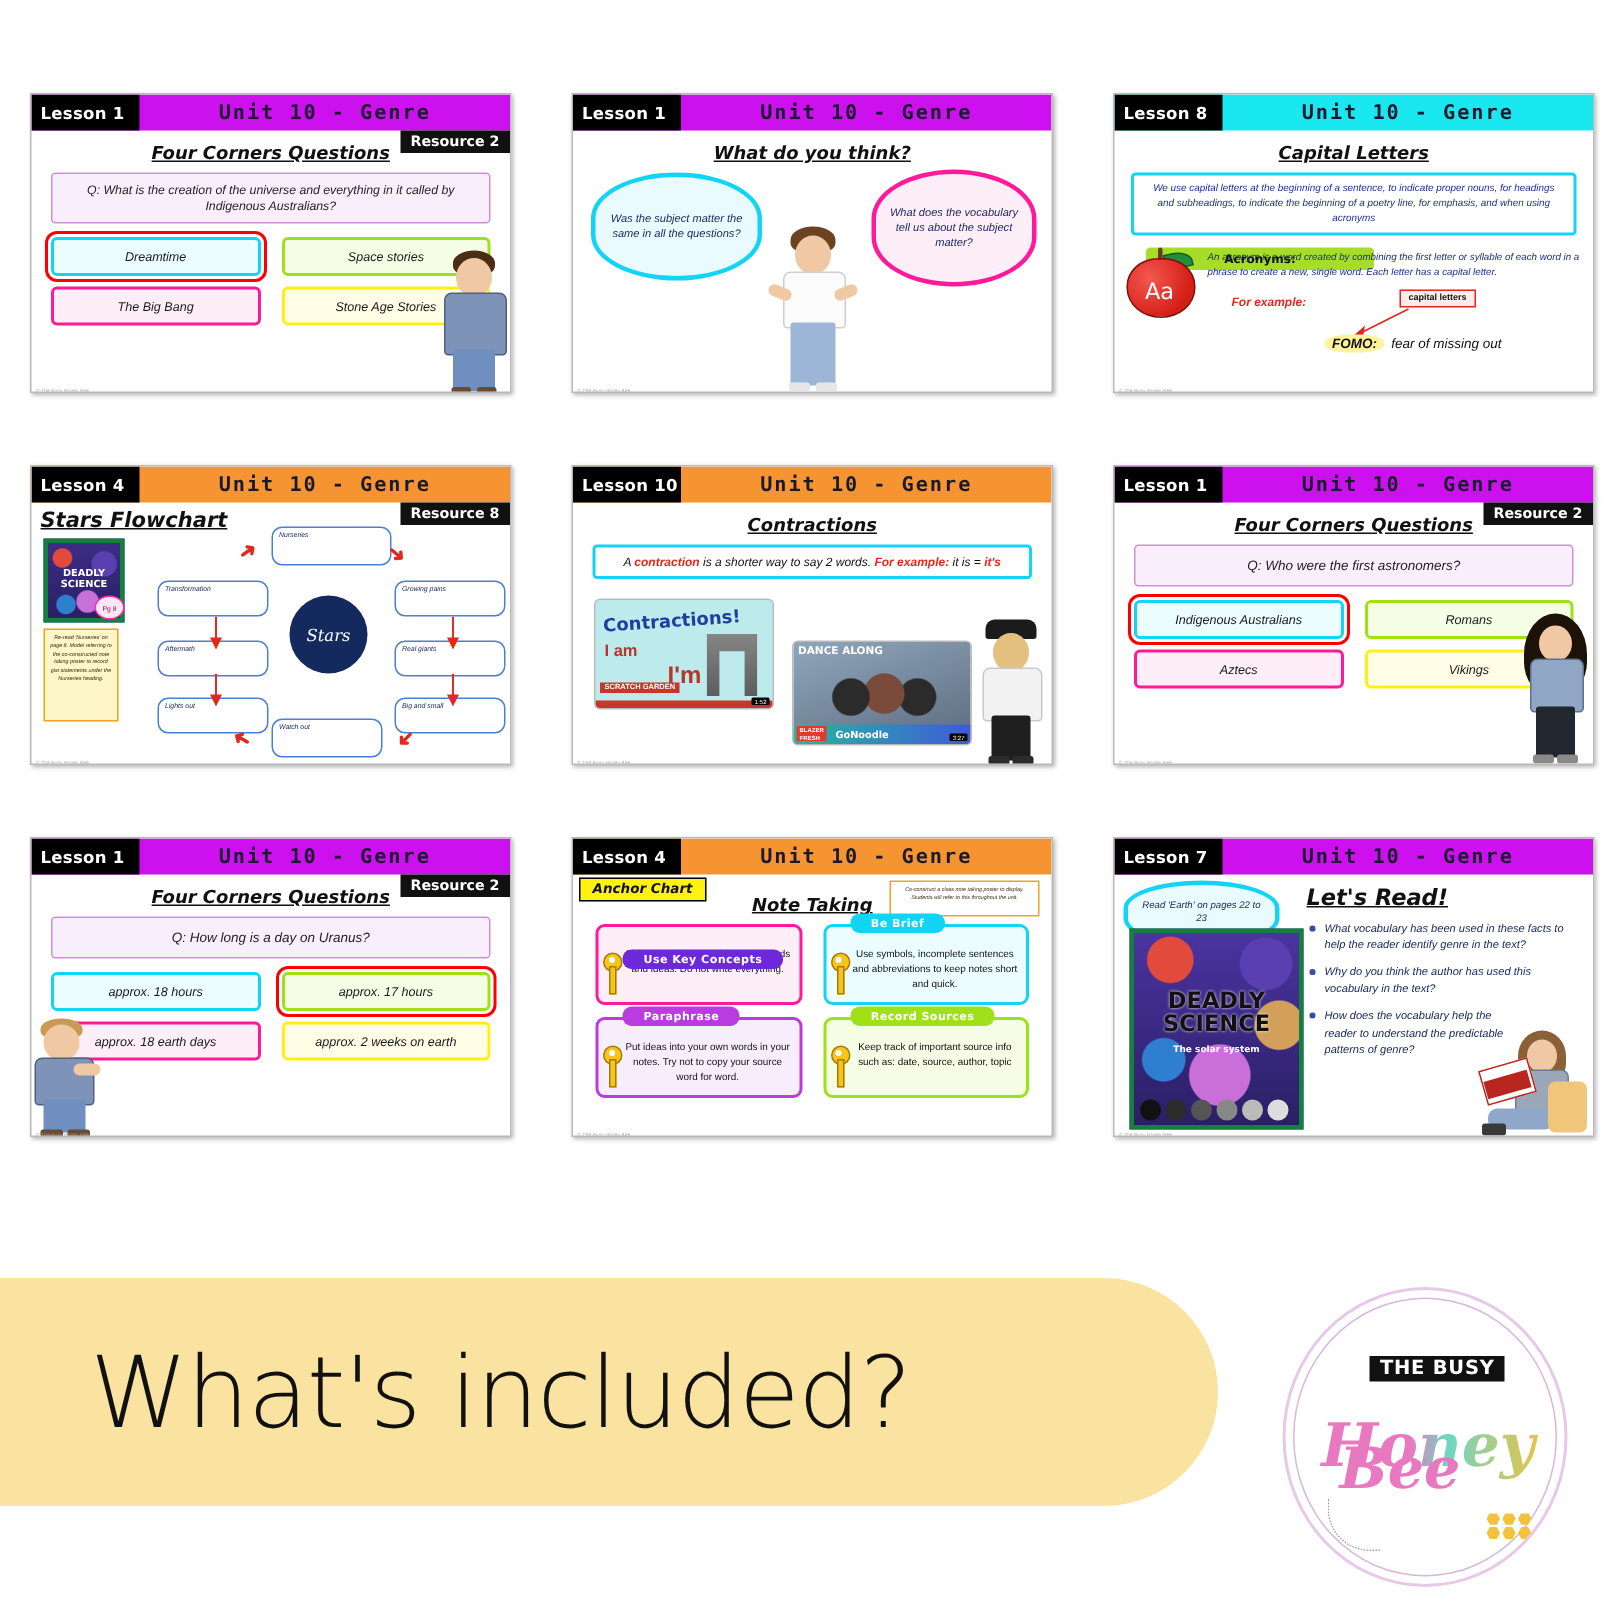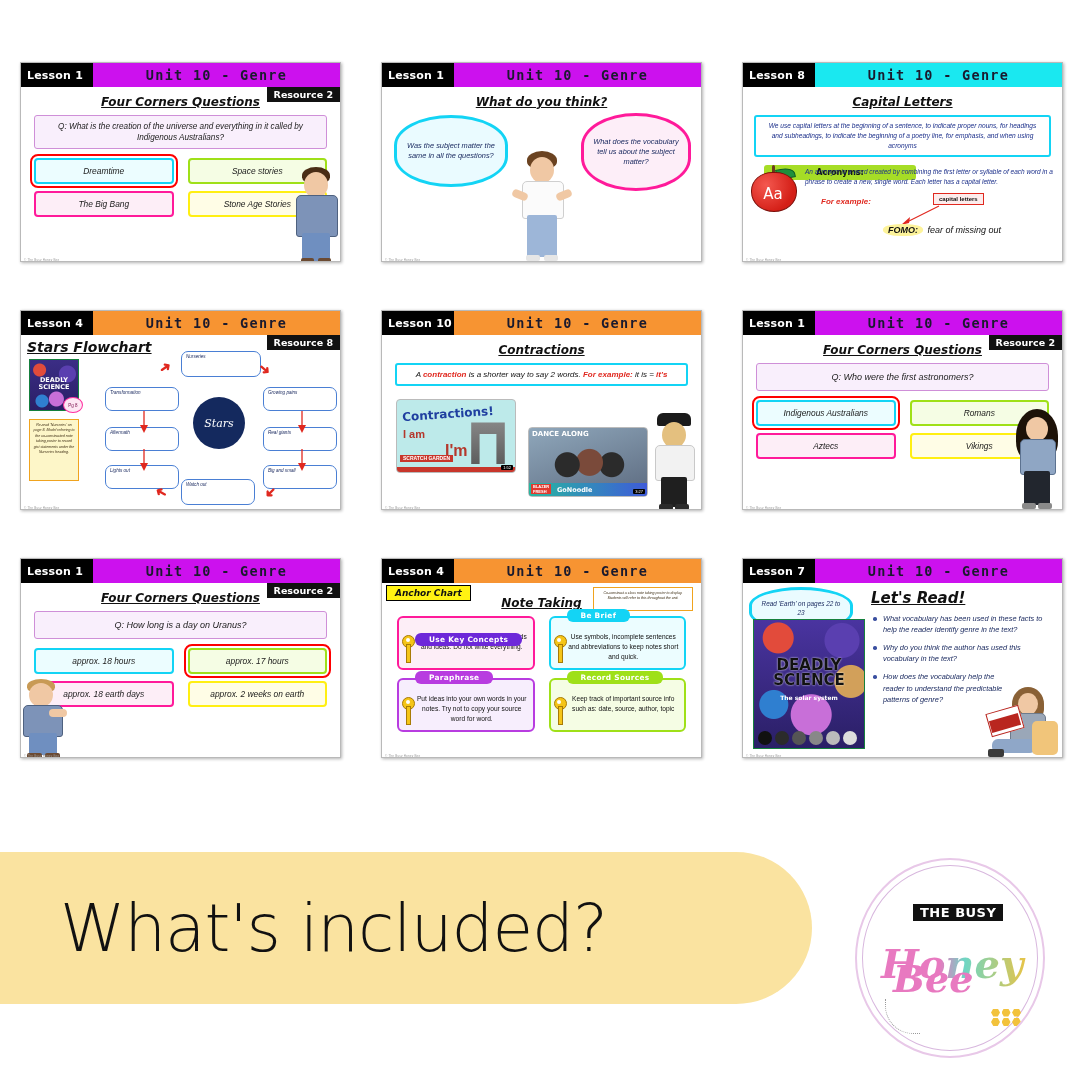--- a/index.html
+++ b/index.html
@@ -115,21 +115,21 @@
             color:#111;position:absolute;left:6px;top:4px;font-family:"DejaVu Sans",sans-serif;}
   .fbox{position:absolute;border:1.2px solid #4a7fd4;border-radius:7px;background:#fff;
         font-size:4.6px;font-style:italic;color:#15255c;padding:2px 4px;box-sizing:border-box;}
   .stars-circle{position:absolute;width:52px;height:52px;border-radius:50%;background:#14295e;
         color:#fff;display:flex;align-items:center;justify-content:center;font-size:11px;
         font-style:italic;font-family:"DejaVu Serif",serif;}
   .arrow{position:absolute;color:#e0281f;font-size:14px;font-weight:bold;}
   .sticky{position:absolute;background:#fdf6c8;border:1.5px solid #f0a31e;
           font-size:3.6px;font-style:italic;color:#3a2a10;text-align:center;
           padding:3px;box-sizing:border-box;line-height:1.5;}
-  .bookcover{position:absolute;background:#3b2d85;border:1px solid #15803d;overflow:hidden;}
+  .bookcover{position:absolute;background:#3b2d85;border:3px solid #15803d;overflow:hidden;}
   .pgbadge{position:absolute;border-radius:50%;border:1.5px solid #ff2fa0;background:#fde7f4;
            font-size:4.5px;color:#7a0f4c;display:flex;align-items:center;justify-content:center;}
 
   
   .contr-banner{
     border:2px solid #13d4f5;background:#fff;border-radius:3px;margin:2px 6px 8px;
     padding:5px 6px;font-size:8px;font-style:italic;text-align:center;color:#111;}
   .red-b{color:#e0281f;font-weight:bold;}
   .vid{position:absolute;border-radius:4px;overflow:hidden;border:1px solid #bbb;}
   .vid .dur{position:absolute;right:2px;bottom:2px;background:#000;color:#fff;font-size:4px;padding:0 2px;border-radius:1px;}

